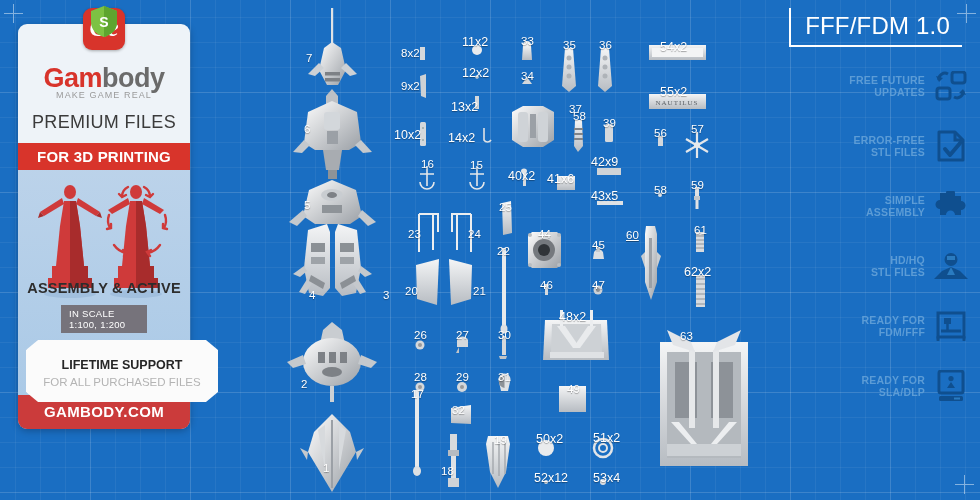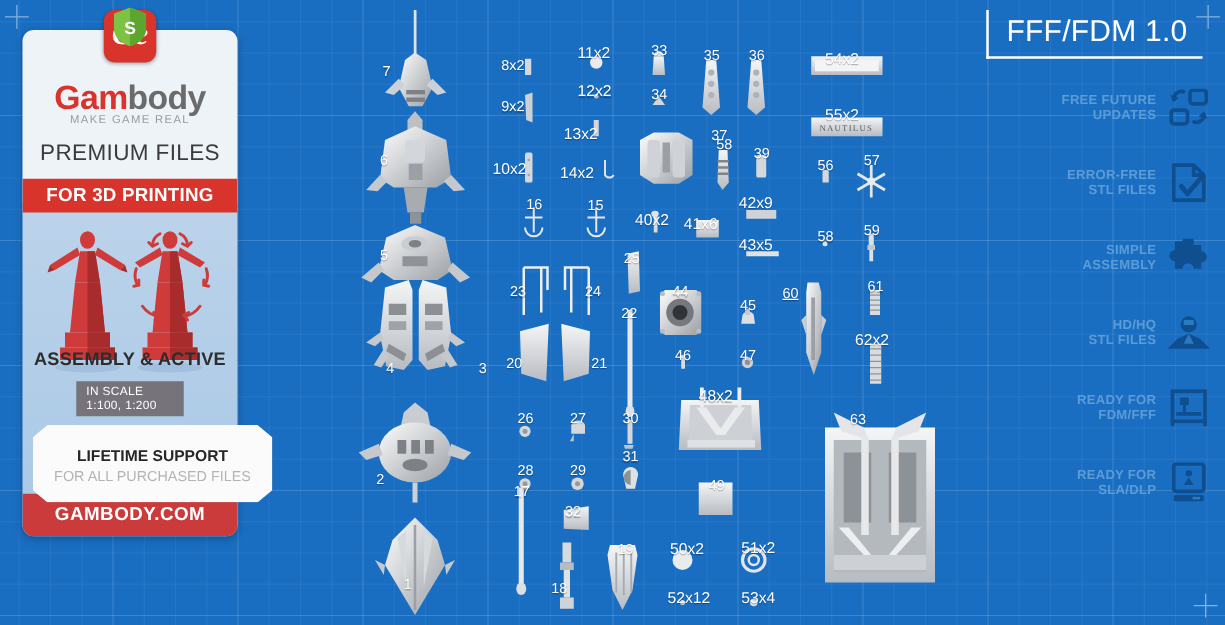--- a/index.html
+++ b/index.html
@@ -343,21 +343,21 @@
       <div class="lbl" style="left: 268px; top: 285px;">21</div>
       <div class="lbl" style="left: 203px; top: 228px;">23</div>
       <div class="lbl" style="left: 263px; top: 228px;">24</div>
       <div class="lbl" style="left: 292px; top: 245px;">22</div>
       <div class="lbl" style="left: 294px; top: 201px;">25</div>
       <div class="lbl" style="left: 209px; top: 329px;">26</div>
       <div class="lbl" style="left: 251px; top: 329px;">27</div>
       <div class="lbl" style="left: 209px; top: 371px;">28</div>
       <div class="lbl" style="left: 251px; top: 371px;">29</div>
       <div class="lbl" style="left: 293px; top: 329px;">30</div>
-      <div class="lbl" style="left: 293px; top: 360px;">31</div>
+      <div class="lbl" style="left: 293px; top: 371px;">31</div>
       <div class="lbl" style="left: 247px; top: 404px;">32</div>
       <div class="lbl" style="left: 316px; top: 35px;">33</div>
       <div class="lbl" style="left: 316px; top: 70px;">34</div>
       <div class="lbl" style="left: 358px; top: 39px;">35</div>
       <div class="lbl" style="left: 394px; top: 39px;">36</div>
       <div class="lbl" style="left: 320px; top: 103px; margin-left: 44px;">37</div>
       <div class="lbl" style="left: 368px; top: 110px;">58</div>
       <div class="lbl" style="left: 398px; top: 117px;">39</div>
       <div class="lbl big" style="left: 303px; top: 169px;">40x2</div>
       <div class="lbl big" style="left: 342px; top: 172px;">41x6</div>

